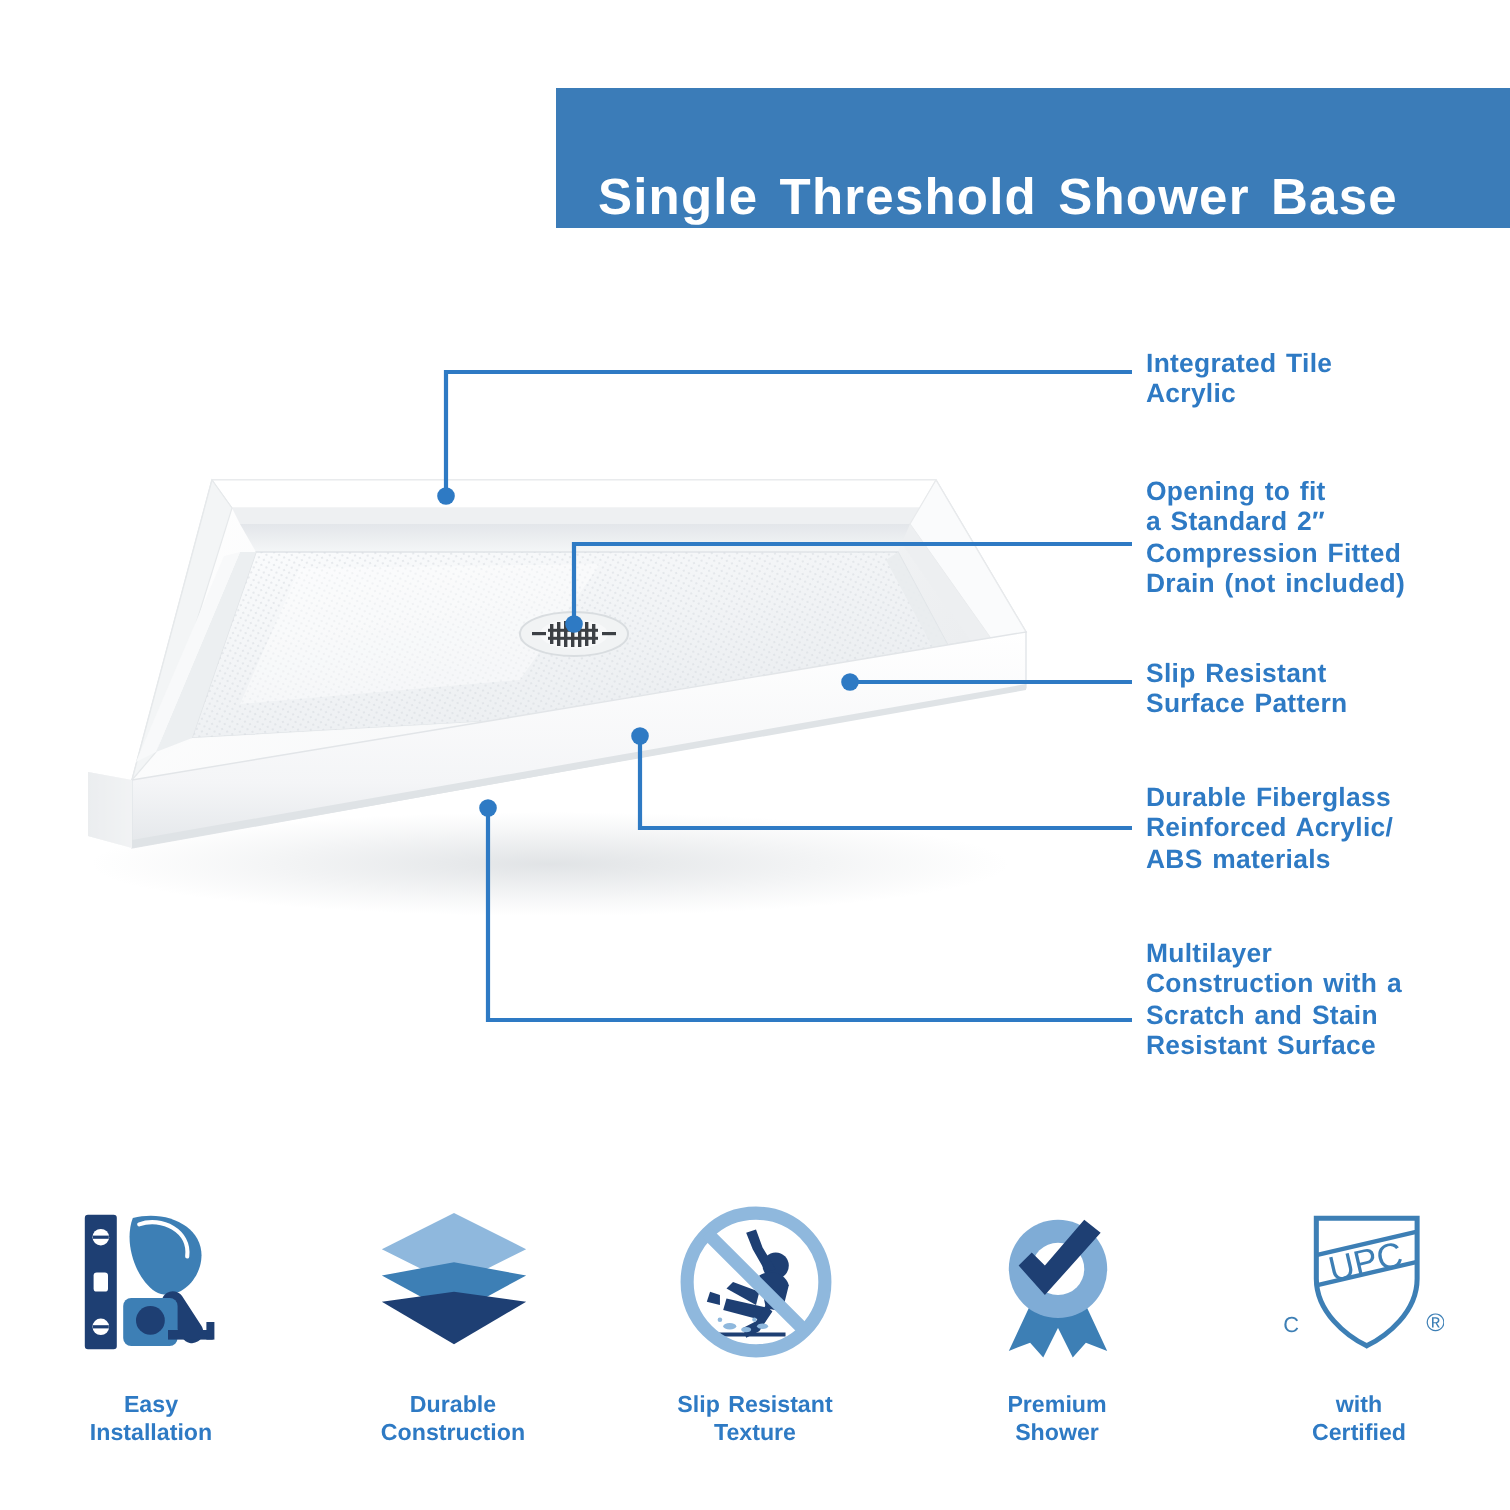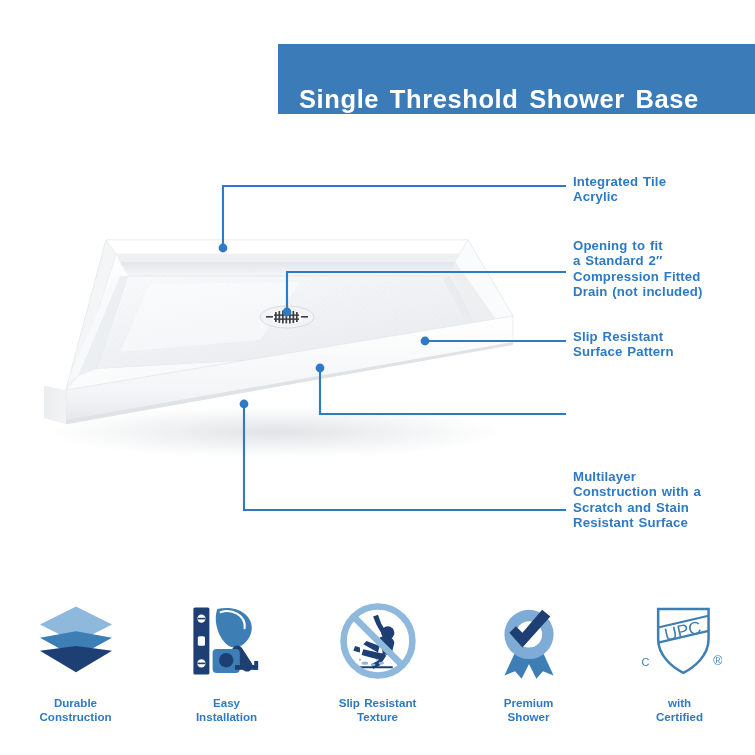--- a/index.html
+++ b/index.html
@@ -225,39 +225,30 @@
 Acrylic</div>
 
   <div class="callout-label" style="left:573px; top:238px;">Opening to fit
 a Standard 2″
 Compression Fitted
 Drain (not included)</div>
 
   <div class="callout-label" style="left:573px; top:329px;">Slip Resistant
 Surface Pattern</div>
 
+  <div class="callout-label" style="left:573px; top:391px;">Durable Fiberglass
+Reinforced Acrylic/
+ABS materials</div>
 
   <div class="callout-label" style="left:573px; top:469px;">Multilayer
 Construction with a
 Scratch and Stain
 Resistant Surface</div>
 
   <div class="features">
-
-    <div class="feature">
-      <div class="feature-icon">
-        <svg viewBox="0 0 100 100" width="82" height="82" aria-hidden="true">
-          <polygon points="50,8 94,30 50,52 6,30" fill="#8fb8dd"></polygon>
-          <polygon points="50,38 94,46 50,70 6,46" fill="#3d7fb5"></polygon>
-          <polygon points="50,56 94,62 50,88 6,62" fill="#1e3f73"></polygon>
-        </svg>
-      </div>
-      <div class="feature-label">Durable
-Construction</div>
-    </div>
 
     <div class="feature">
       <div class="feature-icon">
         <svg viewBox="0 0 100 100" width="80" height="80" aria-hidden="true">
 
           <rect x="8" y="8" width="20" height="84" rx="2" fill="#1e3f73"></rect>
           <circle cx="18" cy="22" r="5.2" fill="#ffffff"></circle>
           <rect x="13" y="21" width="10" height="2" fill="#1e3f73"></rect>
           <rect x="13.5" y="44" width="9" height="12" rx="2" fill="#ffffff"></rect>
           <circle cx="18" cy="78" r="5.2" fill="#ffffff"></circle>
@@ -270,20 +261,32 @@
 
           <rect x="32" y="60" width="34" height="30" rx="5" fill="#3d7fb5"></rect>
           <circle cx="49" cy="74" r="9" fill="#1e3f73"></circle>
 
           <rect x="60" y="80" width="28" height="6" fill="#1e3f73"></rect>
           <rect x="84" y="75" width="5" height="11" fill="#1e3f73"></rect>
         </svg>
       </div>
       <div class="feature-label">Easy
 Installation</div>
+    </div>
+
+    <div class="feature">
+      <div class="feature-icon">
+        <svg viewBox="0 0 100 100" width="82" height="82" aria-hidden="true">
+          <polygon points="50,8 94,30 50,52 6,30" fill="#8fb8dd"></polygon>
+          <polygon points="50,38 94,46 50,70 6,46" fill="#3d7fb5"></polygon>
+          <polygon points="50,56 94,62 50,88 6,62" fill="#1e3f73"></polygon>
+        </svg>
+      </div>
+      <div class="feature-label">Durable
+Construction</div>
     </div>
 
     <div class="feature">
       <div class="feature-icon">
         <svg viewBox="0 0 100 100" width="82" height="82" aria-hidden="true">
 
           <path d="M26,78 L60,78 L40,60 Z" fill="#1e3f73" opacity="0"></path>
           <g fill="#1e3f73">
 
             <circle cx="62" cy="40" r="8"></circle>

